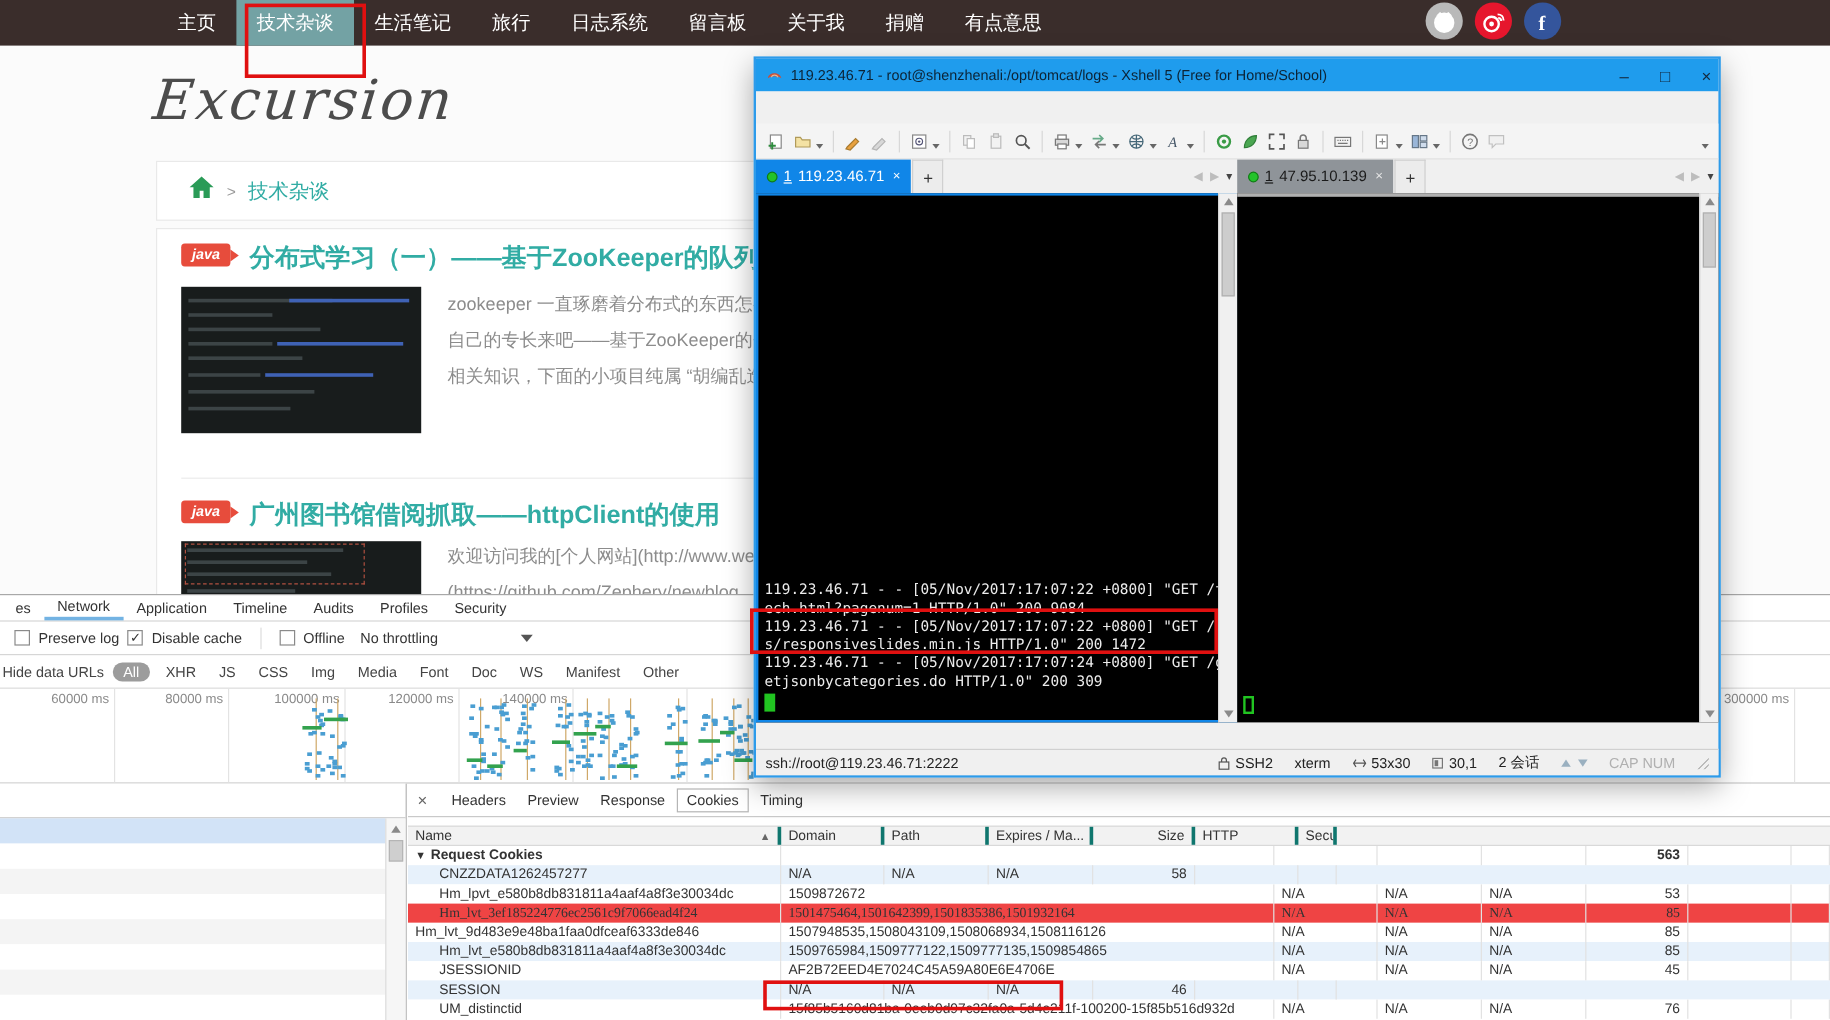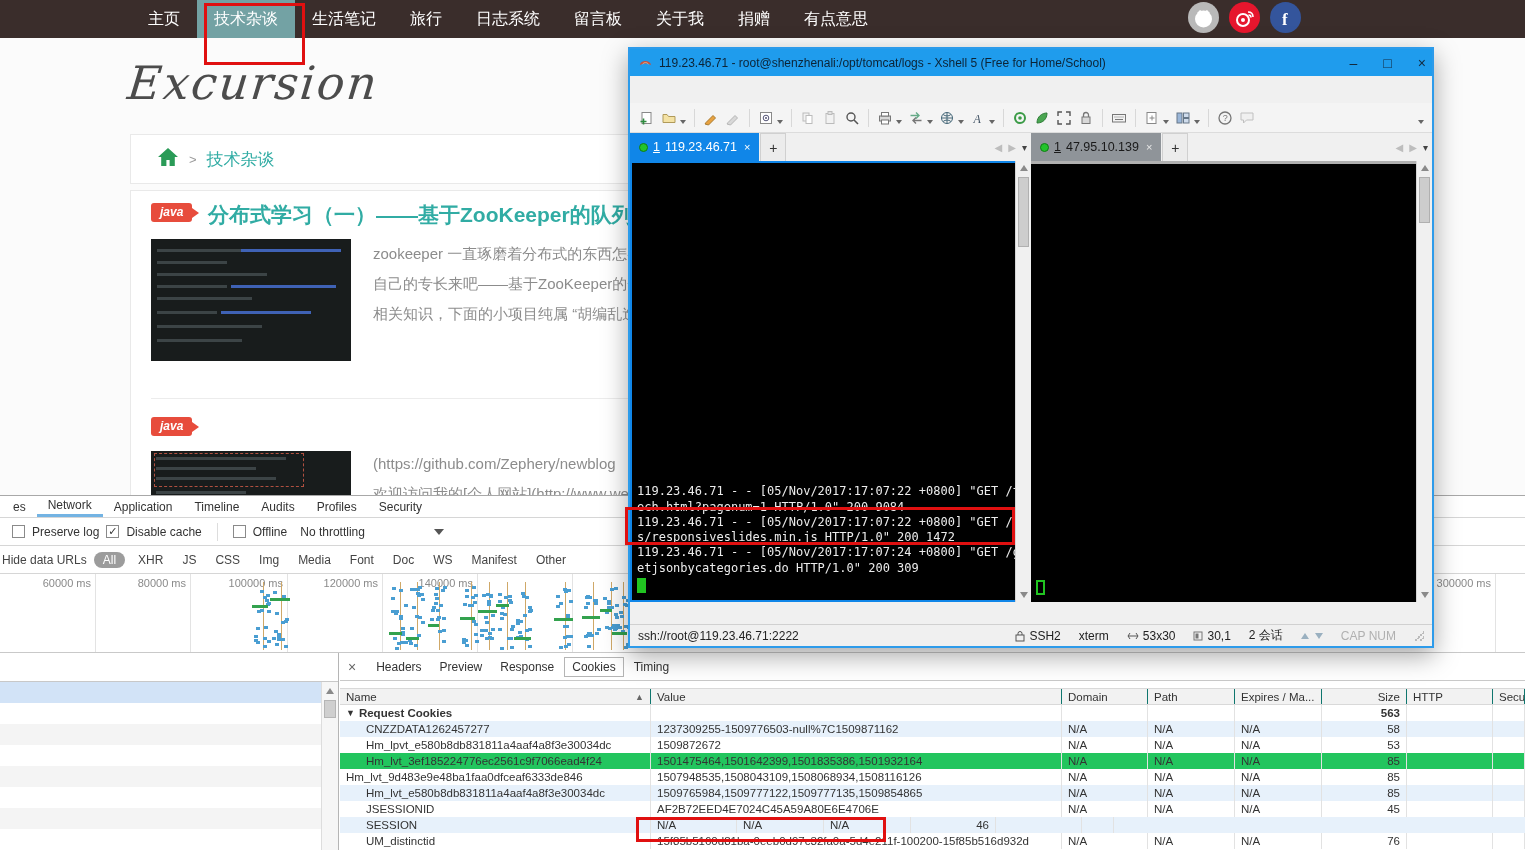--- a/index.html
+++ b/index.html
@@ -66,21 +66,21 @@
   #rq-tabbar{position:absolute;left:0;top:0;width:1185px;height:28px;border-bottom:1px solid #c9c9c9;
     display:flex;align-items:center;gap:2px;padding-left:8px}
   .rq-x{color:#666;font-size:14px;margin-right:10px;cursor:pointer}
   .rq-tab{padding:3px 8px;color:#333;cursor:pointer}
   .rq-tab.active{border:1px solid #b5b5b5;background:#fff;padding:2px 7px}
   #cookie-table{position:absolute;left:0;top:35px;width:1185px;height:163px;font-size:11.5px}
   .ck-head{display:flex;background:#f2f2f2;border-top:1px solid #d9d9d9;border-bottom:1px solid #d9d9d9;height:17px}
   .ck-row{display:flex;height:16px;align-items:center}
   .ck-cell{padding:0 6px;white-space:nowrap;overflow:hidden;border-right:1px solid #e2e2e2;height:100%;
     display:flex;align-items:center}
-  .ck-head .ck-cell{border-right:1px solid #0f766e;color:#333}
+  .ck-head .ck-cell{border-right:3px solid #0f766e;color:#333}
   .num{justify-content:flex-end}
   
   #xshell{position:absolute;left:628px;top:47px;width:806px;height:601px;z-index:20;
     border:2px solid #2d9bea;background:#f0f0f0;box-shadow:0 8px 24px rgba(0,0,0,.35);font-size:12px}
   #xs-title{position:absolute;left:0;top:0;width:802px;height:27px;background:#1f9ced;
     display:flex;align-items:center;padding:0 8px;color:#0c2335}
   #xs-title .t{font-size:12px;margin-left:6px;white-space:nowrap}
   #xs-caption-btns{position:absolute;right:6px;top:0;height:27px;display:flex;align-items:center;gap:26px;color:#14293d;font-size:14px}
   #xs-menu{position:absolute;left:0;top:27px;width:802px;height:27px;background:#f0f0f0;
     display:flex;align-items:center;padding-left:14px;gap:2px;color:#222}
@@ -187,30 +187,31 @@
       <div class="tline" style="left:6px;top:100px;width:85px"></div>
     </div>
     <div class="excerpt" style="left:242px;top:48px">
       <div>zookeeper 一直琢磨着分布式的东西怎么</div>
       <div>自己的专长来吧——基于ZooKeeper的分</div>
       <div>相关知识，下面的小项目纯属 “胡编乱造</div>
     </div>
     <div class="post-divider" style="top:207px"></div>
 
     <span class="java-badge" style="left:20px;top:226px">java</span>
+    <div class="post-title" style="left:77px;top:224px">广州图书馆借阅抓取——httpClient的使用</div>
     <div class="thumb" style="left:20px;top:260px;width:200px;height:60px">
       <div class="tline" style="left:5px;top:6px;width:130px"></div>
       <div class="tline" style="left:5px;top:16px;width:100px"></div>
       <div class="tline" style="left:5px;top:26px;width:120px"></div>
       <div class="thumb2-box" style="left:3px;top:2px;width:150px;height:34px"></div>
       <div class="tline" style="left:5px;top:40px;width:90px"></div>
     </div>
     <div class="excerpt" style="left:242px;top:258px">
+      <div>欢迎访问我的[个人网站](http://www.we</div>
       <div>(https://github.com/Zephery/newblog</div>
-      <div>欢迎访问我的[个人网站](http://www.we</div>
     </div>
   </div>
 </div>
 
 <div id="devtools">
   <div id="dt-tabs">
       <div class="dt-tab">es</div>
       <div class="dt-tab active">Network</div>
       <div class="dt-tab">Application</div>
       <div class="dt-tab">Timeline</div>
@@ -533,59 +534,57 @@
         <span class="rq-x">×</span>
       <span class="rq-tab">Headers</span>
           <span class="rq-tab">Preview</span>
           <span class="rq-tab">Response</span>
           <span class="rq-tab active">Cookies</span>
           <span class="rq-tab">Timing</span>
         </div>
       <div id="cookie-table">
           <div class="ck-head">
             <div class="ck-cell" style="width: 311px;">Name<span style="margin-left: auto; color: rgb(102, 102, 102); font-size: 9px;"> ▲</span></div>
-            <div class="ck-cell" style="width: 411px;">Value</div>
             <div class="ck-cell" style="width: 86px;">Domain</div>
             <div class="ck-cell" style="width: 87px;">Path</div>
             <div class="ck-cell" style="width: 87px;">Expires / Ma...</div>
             <div class="ck-cell num" style="width: 85px;">Size</div>
             <div class="ck-cell" style="width: 86px;">HTTP</div>
             <div class="ck-cell" style="width: 32px;">Secure</div>
           </div>
           <div class="ck-row">
             <div class="ck-cell" style="width: 311px; font-weight: 600;"><span style="font-size:9px;margin-right:4px">▼</span>Request Cookies</div>
             <div class="ck-cell" style="width: 411px;"></div>
             <div class="ck-cell" style="width: 86px;"></div>
             <div class="ck-cell" style="width: 87px;"></div>
             <div class="ck-cell" style="width: 87px;"></div>
             <div class="ck-cell num" style="width: 85px; font-weight: 600;">563</div>
             <div class="ck-cell" style="width: 86px;"></div>
             <div class="ck-cell" style="width: 32px;"></div>
           </div>
           <div class="ck-row" style="background: rgb(231, 241, 251);">
             <div class="ck-cell" style="width: 311px; padding-left: 26px;">CNZZDATA1262457277</div>
-            <div class="ck-cell" style="width: 411px;">1237309255-1509776503-null%7C1509871162</div>
             <div class="ck-cell" style="width: 86px;">N/A</div>
             <div class="ck-cell" style="width: 87px;">N/A</div>
             <div class="ck-cell" style="width: 87px;">N/A</div>
             <div class="ck-cell num" style="width: 85px;">58</div>
             <div class="ck-cell" style="width: 86px;"></div>
             <div class="ck-cell" style="width: 32px;"></div>
           </div>
           <div class="ck-row" style="background: rgb(255, 255, 255);">
             <div class="ck-cell" style="width: 311px; padding-left: 26px;">Hm_lpvt_e580b8db831811a4aaf4a8f3e30034dc</div>
             <div class="ck-cell" style="width: 411px;">1509872672</div>
             <div class="ck-cell" style="width: 86px;">N/A</div>
             <div class="ck-cell" style="width: 87px;">N/A</div>
             <div class="ck-cell" style="width: 87px;">N/A</div>
             <div class="ck-cell num" style="width: 85px;">53</div>
             <div class="ck-cell" style="width: 86px;"></div>
             <div class="ck-cell" style="width: 32px;"></div>
           </div>
-          <div class="ck-row" style="background: #22c55e;">
+          <div class="ck-row" style="background: #ef4444; font-family: Liberation Serif, serif;">
             <div class="ck-cell" style="width: 311px; padding-left: 26px;">Hm_lvt_3ef185224776ec2561c9f7066ead4f24</div>
             <div class="ck-cell" style="width: 411px; text-align: center;">1501475464,1501642399,1501835386,1501932164</div>
             <div class="ck-cell" style="width: 86px;">N/A</div>
             <div class="ck-cell" style="width: 87px;">N/A</div>
             <div class="ck-cell" style="width: 87px;">N/A</div>
             <div class="ck-cell num" style="width: 85px;">85</div>
             <div class="ck-cell" style="width: 86px;"></div>
             <div class="ck-cell" style="width: 32px;"></div>
           </div>
           <div class="ck-row" style="background: rgb(255, 255, 255);">

